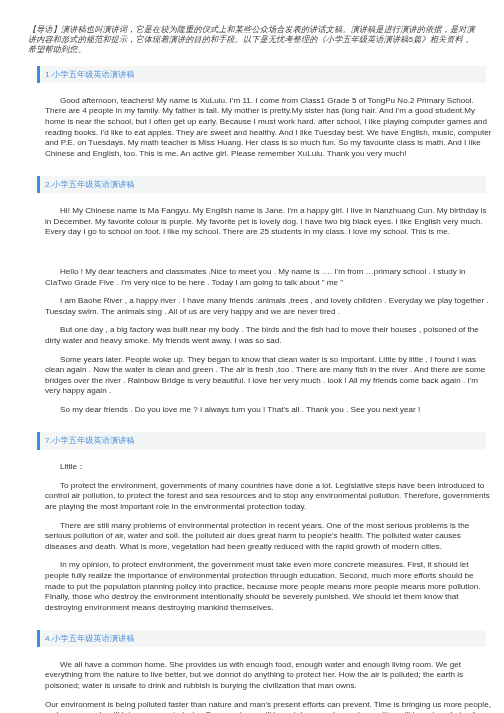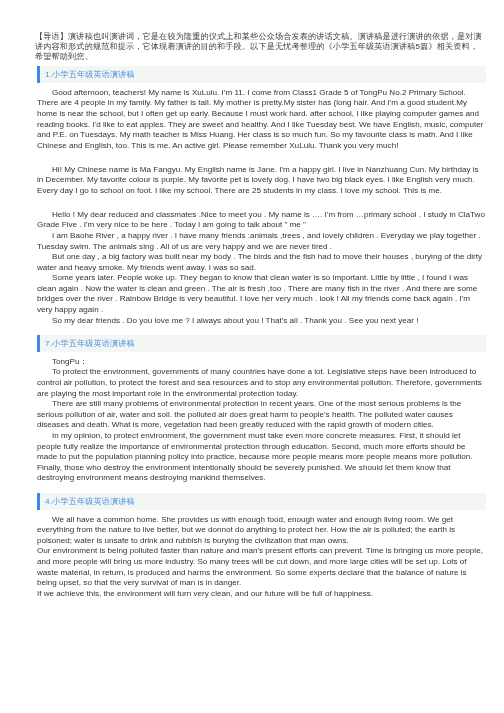--- a/index.html
+++ b/index.html
@@ -8,27 +8,28 @@
     background:#ffffff;
     font-family:"Liberation Sans", sans-serif;
     color:#333333;
     overflow:hidden;
   }
   .page {
     position:relative; width:504px; height:713px;
     transform:translateZ(0);
   }
   .intro {
-    margin:7px;
+    margin:0;
     position:absolute; left:28px; top:24.5px;
     width:449px;
     font-size:8.1px;
     line-height:10.3px;
     letter-spacing:0.18px;
     color:#3c3c3c;
+    font-style:italic;
   }
   .sections { position:absolute; left:0; top:66px; width:504px;padding-left:9px; }
   .section { padding-bottom:8.8px; }
   .sec-head {
     margin:0 0 0 28px;
     width:449px;
     background:#f4f5f5;
     border-left:3px solid #3e8ae2;
     height:17.3px;
     line-height:17.3px;
@@ -39,21 +40,21 @@
     display:inline-block;
     transform:translateZ(0);
     padding-left:5px;
     line-height:8.1px;
     font-size:8.1px;
     letter-spacing:0.18px;
     color:#4a90d9;
   }
   .sec-body { padding:4.5px 0 0 28px; }
   .para {
-    margin:0;
+    margin:8px;
     width:449px;
     font-size:8.1px;
     line-height:10.6px;
     text-indent:15px;
     color:#333333;
   }
   .para.noind { text-indent:0; }
 </style>
 </head>
 <body>
@@ -61,37 +62,38 @@
 <div class="page">
   <p class="intro">【导语】演讲稿也叫演讲词，它是在较为隆重的仪式上和某些公众场合发表的讲话文稿。演讲稿是进行演讲的依据，是对演讲内容和形式的规范和提示，它体现着演讲的目的和手段。以下是无忧考整理的《小学五年级英语演讲稿5篇》相关资料，希望帮助到您。</p>
   <div class="sections">
   <div class="section">
     <div class="sec-head"><span class="sec-head-label">1.小学五年级英语演讲稿</span></div>
     <div class="sec-body">
       <p class="para">Good afternoon, teachers! My name is XuLulu. I'm 11. I come from Class1 Grade 5 of TongPu No.2 Primary School. There are 4 people in my family. My father is tall. My mother is pretty.My sister has (long hair. And I'm a good student.My home is near the school, but I often get up early. Because I must work hard. after school, I like playing computer games and reading books. I'd like to eat apples. They are sweet and healthy. And I like Tuesday best. We have English, music, computer and P.E. on Tuesdays. My math teacher is Miss Huang. Her class is so much fun. So my favourite class is math. And I like Chinese and English, too. This is me. An active girl. Please remember XuLulu. Thank you very much!</p>
     </div>
   </div>
   <div class="section">
+    <div class="sec-head"><span class="sec-head-label">2.小学五年级英语演讲稿</span></div>
     <div class="sec-body">
       <p class="para">Hi! My Chinese name is Ma Fangyu. My English name is Jane. I'm a happy girl. I live in Nanzhuang Cun. My birthday is in December. My favorite colour is purple. My favorite pet is lovely dog. I have two big black eyes. I like English very much. Every day I go to school on foot. I like my school. There are 25 students in my class. I love my school. This is me.</p>
     </div>
   </div>
   <div class="section">
     <div class="sec-body">
-      <p class="para">Hello ! My dear reduced and classmates .Nice to meet you . My name is …. I'm from …primary school . I study in ClaTwo Grade Five . I'm very nice to be here . Today I am going to talk about " me "</p>
+      <p class="para">Hello ! My dear teachers and classmates .Nice to meet you . My name is …. I'm from …primary school . I study in ClaTwo Grade Five . I'm very nice to be here . Today I am going to talk about " me "</p>
       <p class="para">I am Baohe River , a happy river . I have many friends :animals ,trees , and lovely children . Everyday we play together . Tuesday swim. The animals sing . All of us are very happy and we are never tired .</p>
-      <p class="para">But one day , a big factory was built near my body . The birds and the fish had to move their houses , burying of the dirty water and heavy smoke. My friends went away. I was so sad.</p>
+      <p class="para">But one day , a big factory was built near my body . The birds and the fish had to move their houses , poisoned of the dirty water and heavy smoke. My friends went away. I was so sad.</p>
       <p class="para">Some years later. People woke up. They began to know that clean water is so important. Little by little , I found I was clean again . Now the water is clean and green . The air is fresh ,too . There are many fish in the river . And there are some bridges over the river . Rainbow Bridge is very beautiful. I love her very much . look ! All my friends come back again . I'm very happy again .</p>
-      <p class="para">So my dear friends . Do you love me ? I always about you ! That's all . Thank you . See you next year !</p>
+      <p class="para">So my dear friends . Do you love me ? I always turn you ! That's all . Thank you . See you next year !</p>
     </div>
   </div>
   <div class="section">
     <div class="sec-head"><span class="sec-head-label">7.小学五年级英语演讲稿</span></div>
     <div class="sec-body">
-      <p class="para">TongPu：</p>
+      <p class="para">Little：</p>
       <p class="para">To protect the environment, governments of many countries have done a lot. Legislative steps have been introduced to control air pollution, to protect the forest and sea resources and to stop any environmental pollution. Therefore, governments are playing the most important role in the environmental protection today.</p>
       <p class="para">There are still many problems of environmental protection in recent years. One of the most serious problems is the serious pollution of air, water and soil. the polluted air does great harm to people's health. The polluted water causes diseases and death. What is more, vegetation had been greatly reduced with the rapid growth of modern cities.</p>
       <p class="para">In my opinion, to protect environment, the government must take even more concrete measures. First, it should let people fully realize the importance of environmental protection through education. Second, much more efforts should be made to put the population planning policy into practice, because more people means more people means more pollution. Finally, those who destroy the environment intentionally should be severely punished. We should let them know that destroying environment means destroying mankind themselves.</p>
     </div>
   </div>
   <div class="section">
     <div class="sec-head"><span class="sec-head-label">4.小学五年级英语演讲稿</span></div>
     <div class="sec-body">
       <p class="para">We all have a common home. She provides us with enough food, enough water and enough living room. We get everything from the nature to live better, but we donnot do anything to protect her. How the air is polluted; the earth is poisoned; water is unsafe to drink and rubbish is burying the civilization that man owns.</p>
       <p class="para noind">Our environment is being polluted faster than nature and man's present efforts can prevent. Time is bringing us more people, and more people will bring us more industry. So many trees will be cut down, and more large cities will be set up. Lots of waste material, in return, is produced and harms the environment. So some experts declare that the balance of nature is being upset, so that the very survival of man is in danger.</p>

